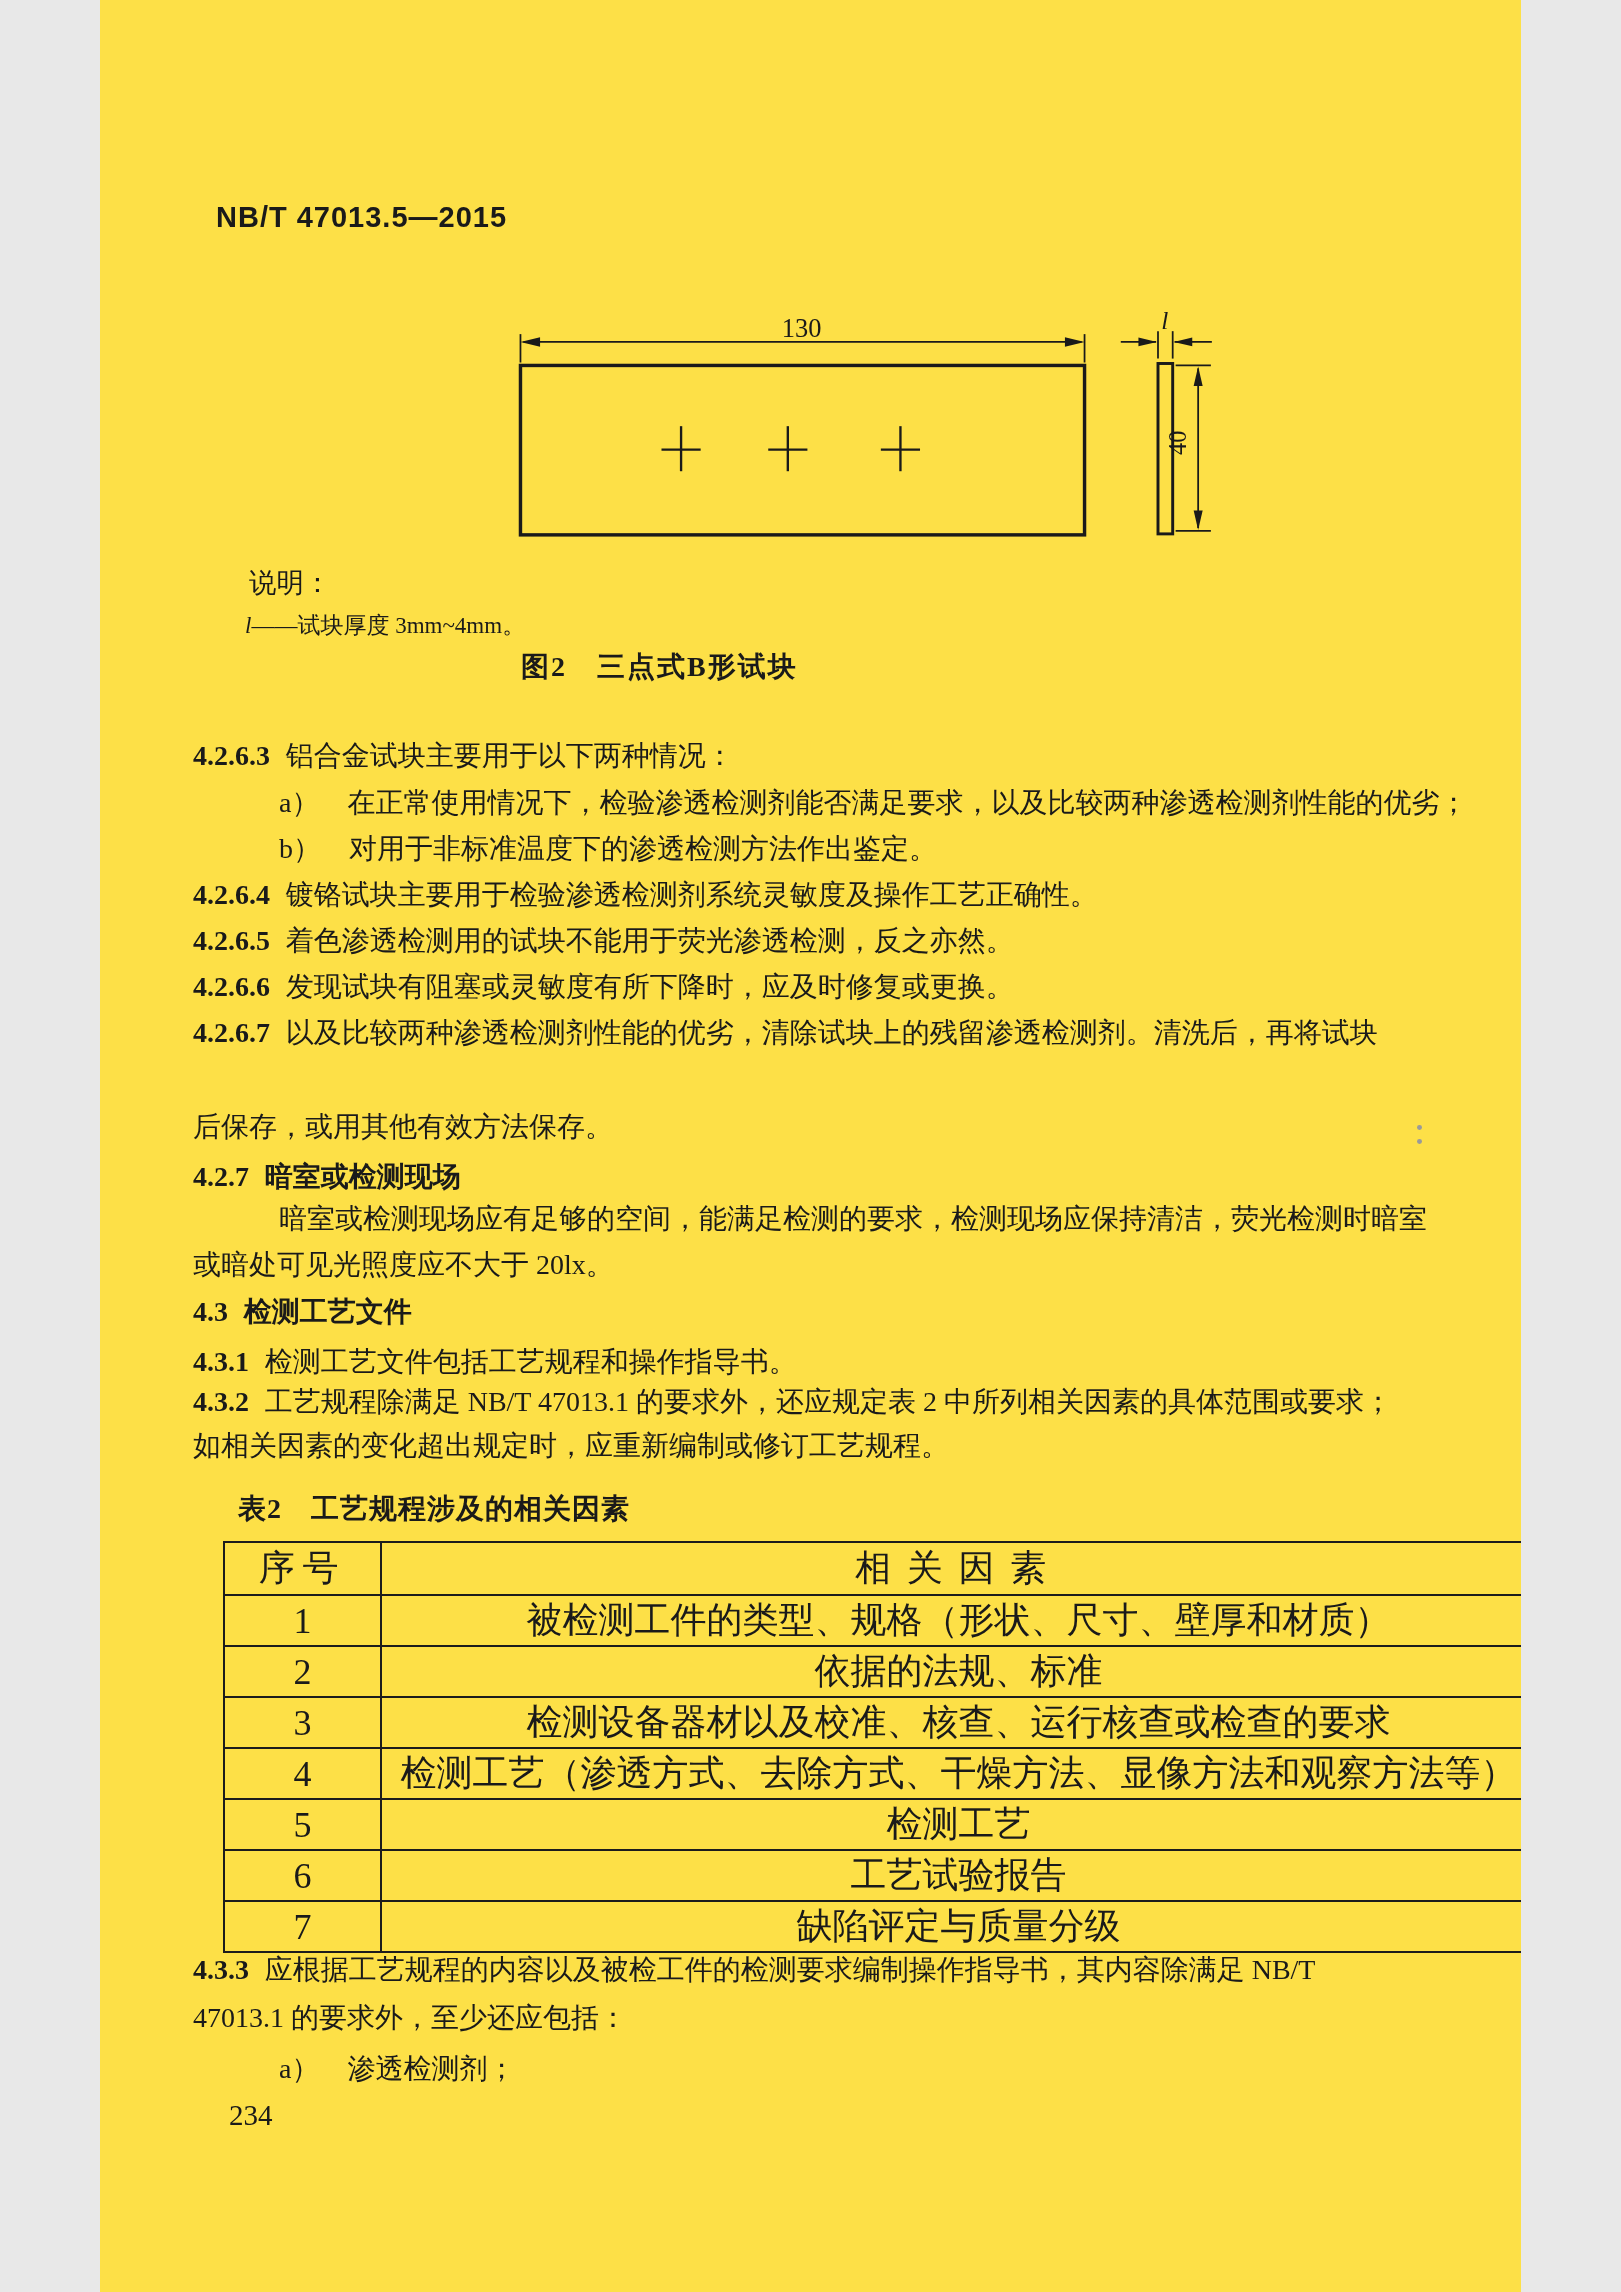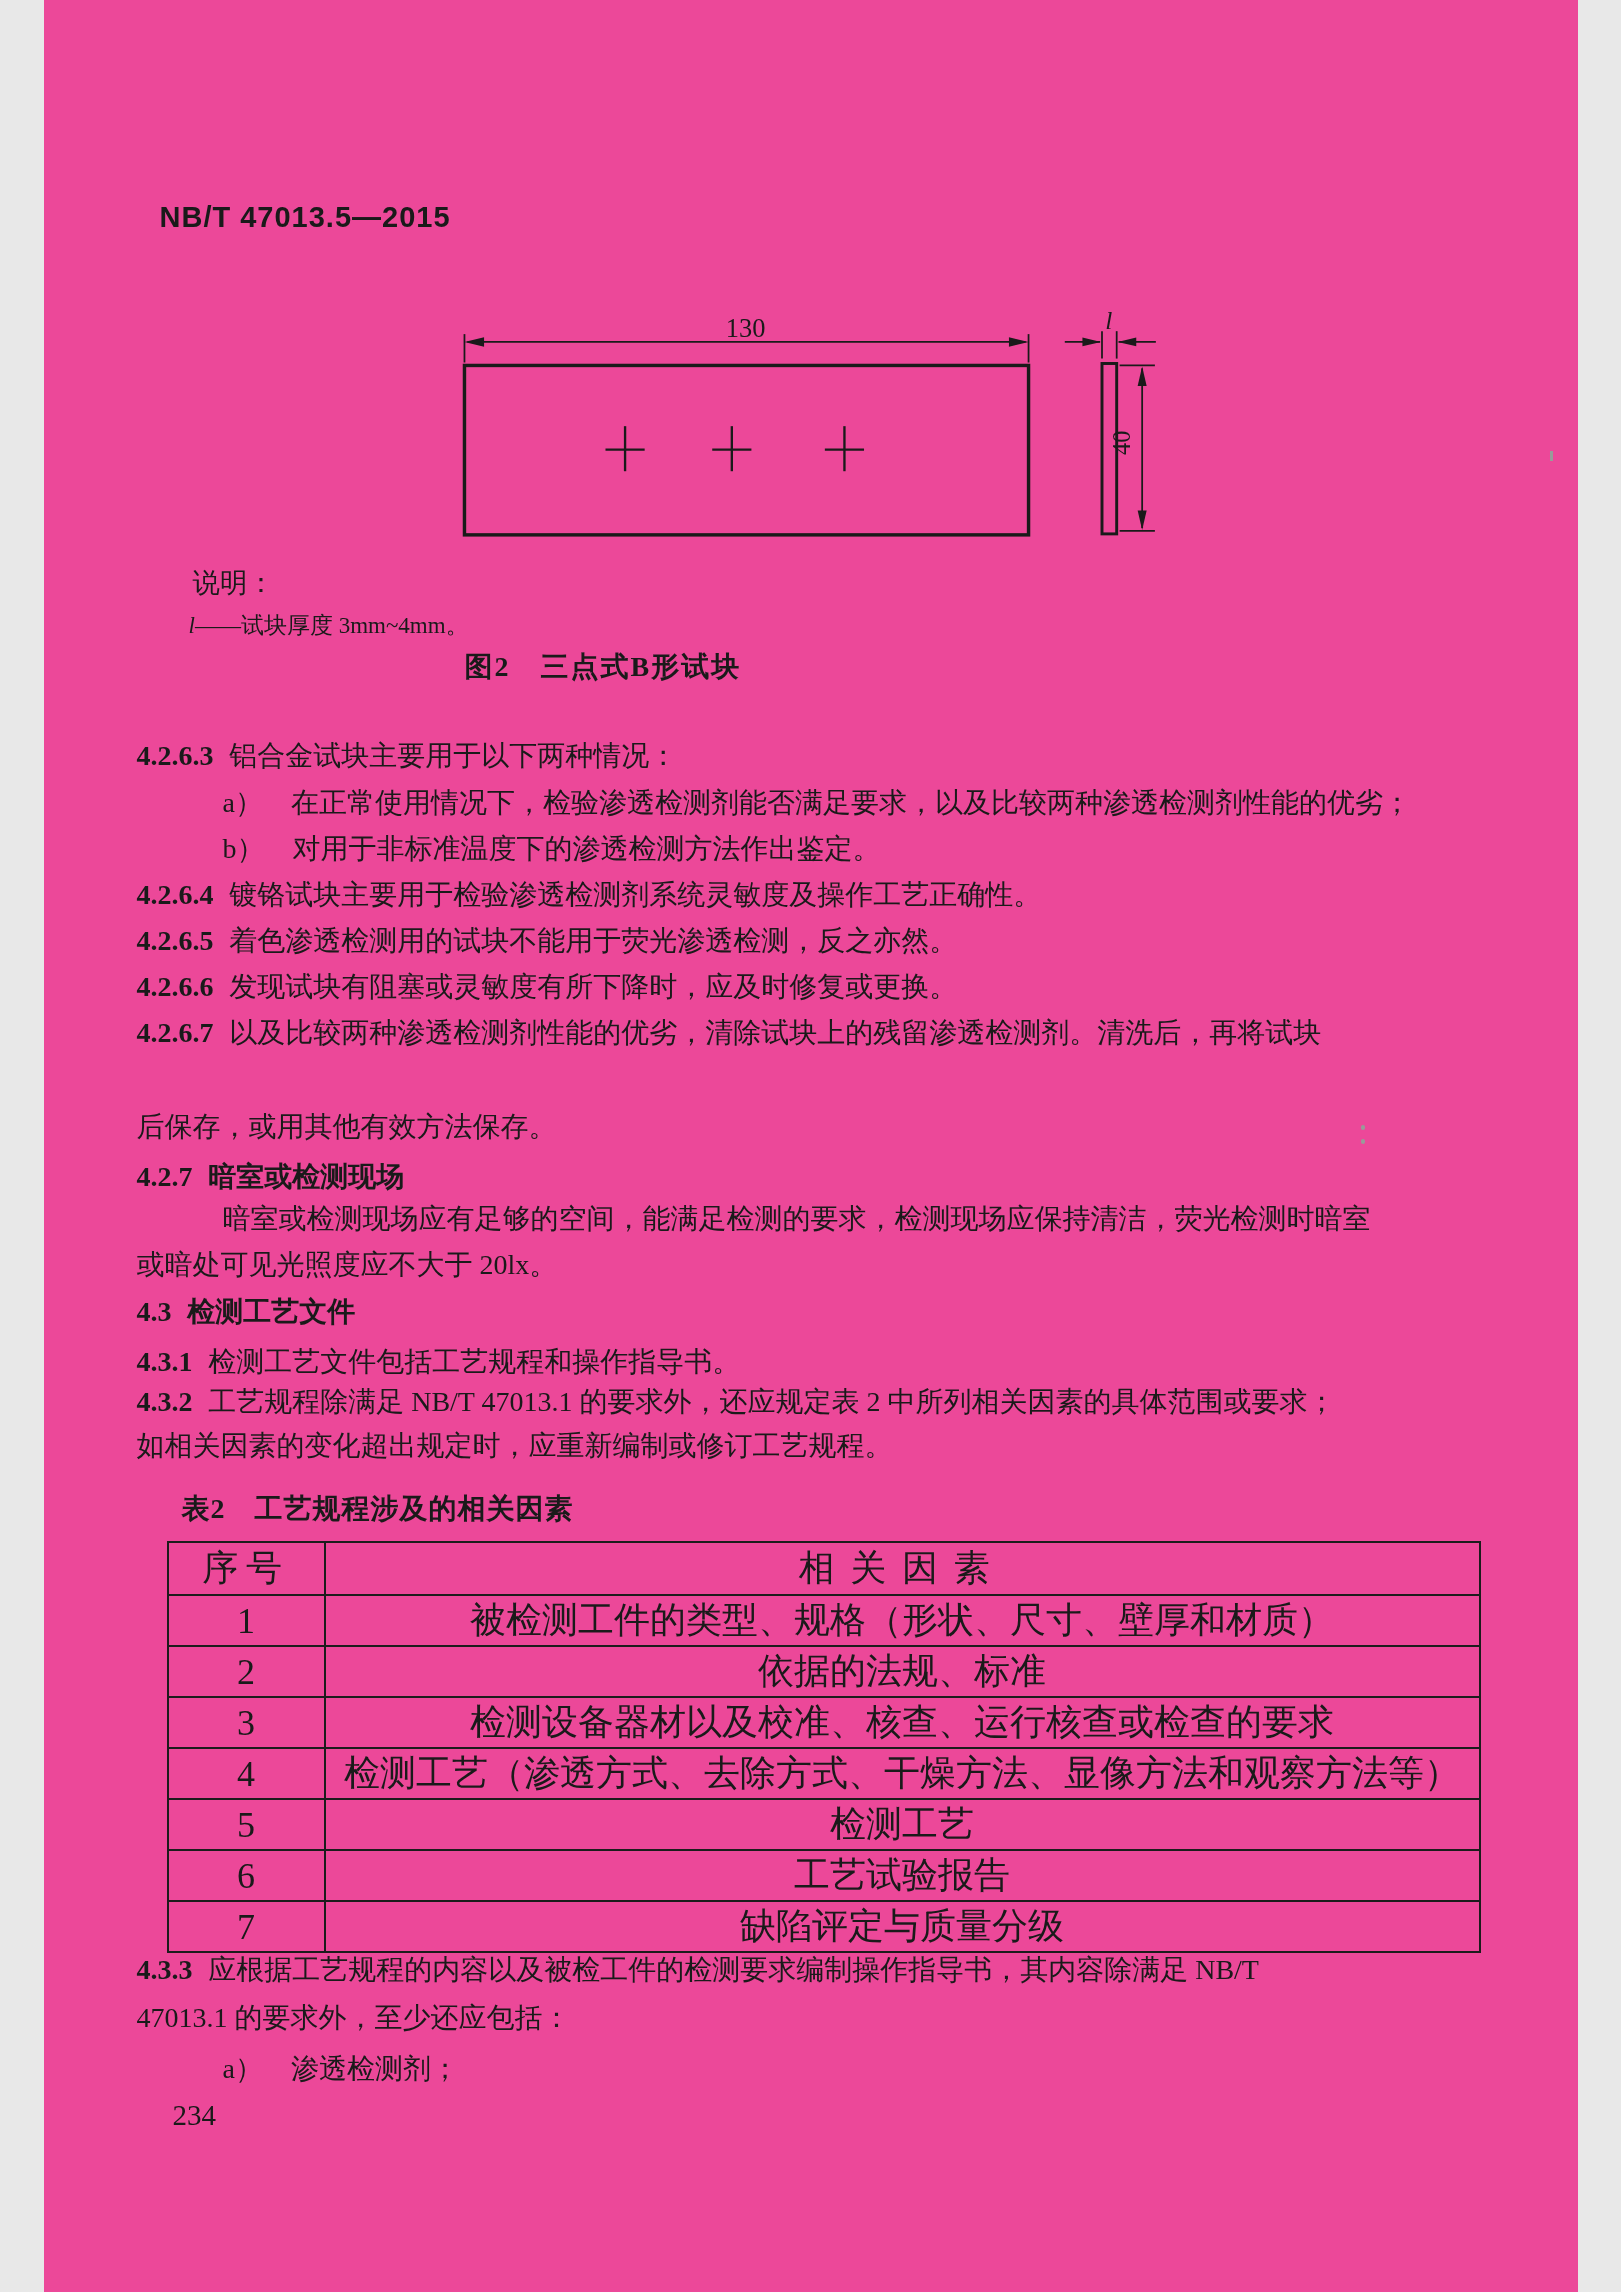--- a/index.html
+++ b/index.html
@@ -1,20 +1,20 @@
 <!DOCTYPE html>
 <html><head>
 <meta charset="utf-8">
 <style>
   html,body{margin:0;padding:0;background:#e8e8e8;}
   .page{
     position:relative;
-    width:1534px;height:2293px;
+    width:1421px;height:2293px;
     margin:0 auto;
-    background:#ec4899;
+    background:#fde047;
     font-family:"Liberation Serif","DejaVu Serif",serif;
     color:#1a1a1a;
     overflow:hidden;
   }
   .doc-code{
     position:absolute;left:116px;top:201px;
     font-family:"Liberation Sans","DejaVu Sans",sans-serif;
     font-weight:bold;font-size:29px;letter-spacing:1px;
   }
   .ln{

